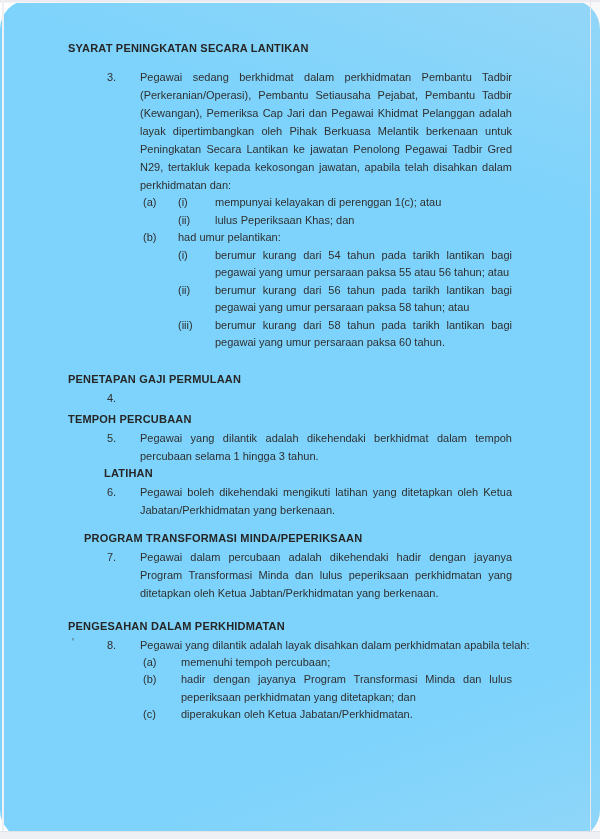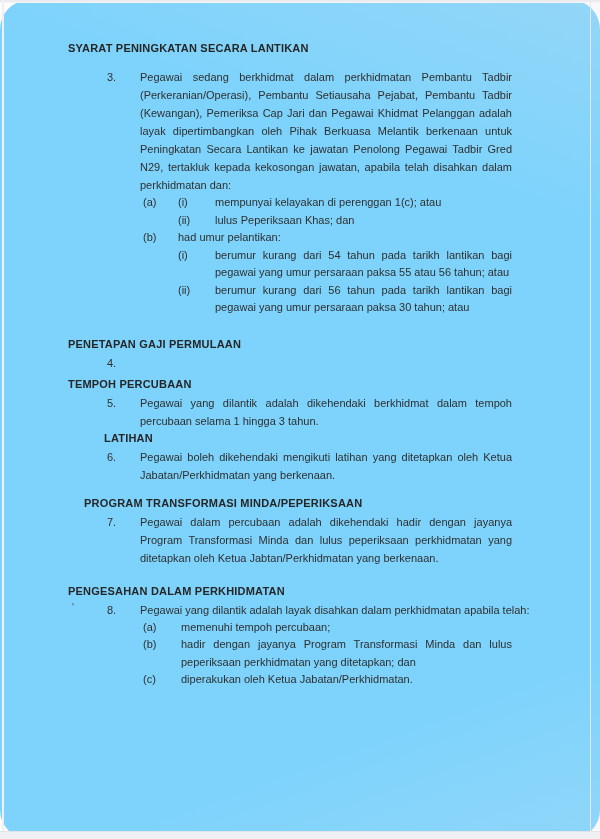--- a/index.html
+++ b/index.html
@@ -105,21 +105,26 @@
       <span class="wide">had umur pelantikan:</span>
     </div>
     <div class="sub">
       <span class="l1"></span>
       <span class="l2">(i)</span>
       <span class="stext">berumur kurang dari 54 tahun pada tarikh lantikan bagi pegawai yang umur persaraan paksa 55 atau 56 tahun; atau</span>
     </div>
     <div class="sub">
       <span class="l1"></span>
       <span class="l2">(ii)</span>
-      <span class="stext">berumur kurang dari 56 tahun pada tarikh lantikan bagi pegawai yang umur persaraan paksa 30 tahun; atau</span>
+      <span class="stext">berumur kurang dari 56 tahun pada tarikh lantikan bagi pegawai yang umur persaraan paksa 58 tahun; atau</span>
+    </div>
+    <div class="sub">
+      <span class="l1"></span>
+      <span class="l2">(iii)</span>
+      <span class="stext">berumur kurang dari 58 tahun pada tarikh lantikan bagi pegawai yang umur persaraan paksa 60 tahun.</span>
     </div>
 
     <div class="sec-h mt-h2">PENETAPAN GAJI PERMULAAN</div>
     <div class="para">
       <span class="num">4.</span>
     </div>
 
     <div class="sec-h mt-h3">TEMPOH PERCUBAAN</div>
     <div class="para">
       <span class="num">5.</span>

